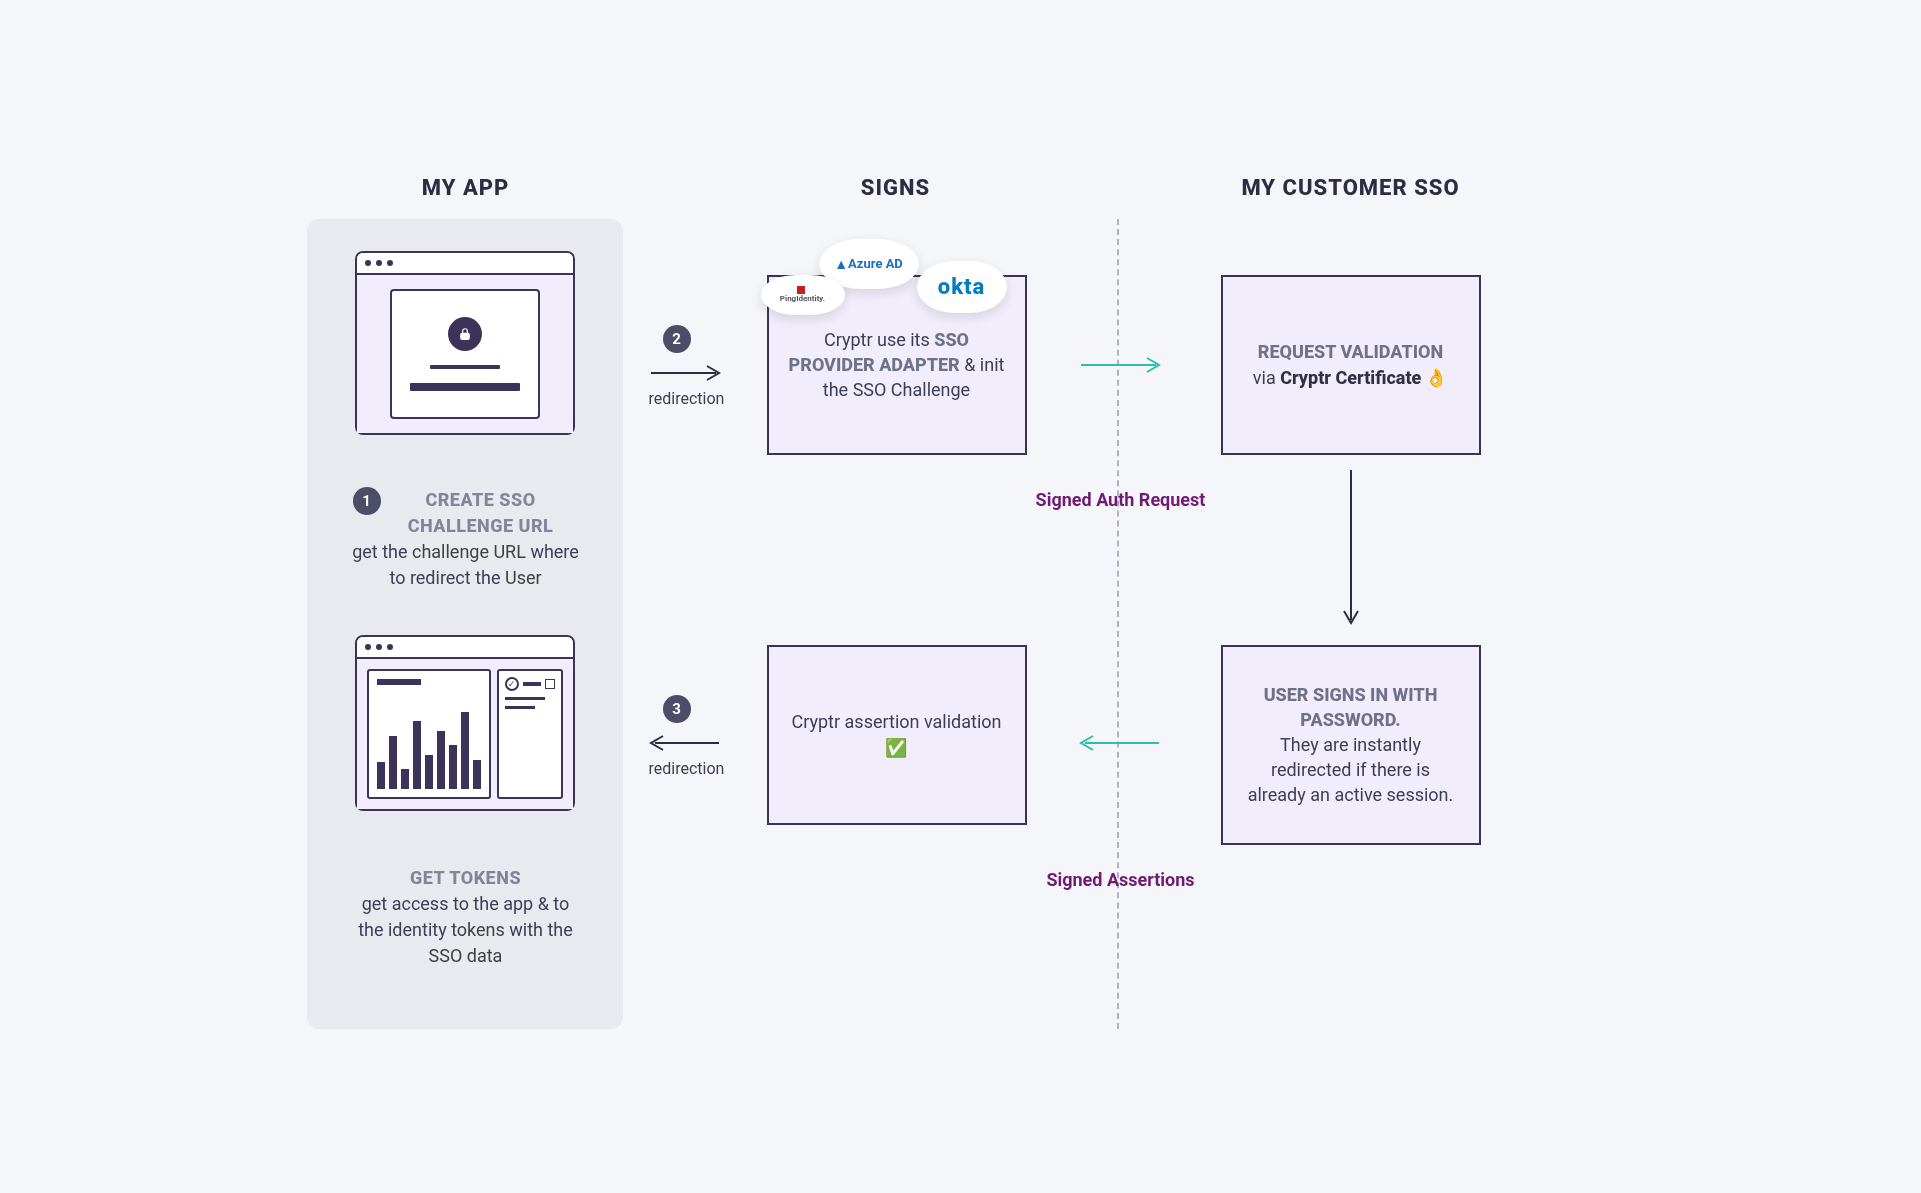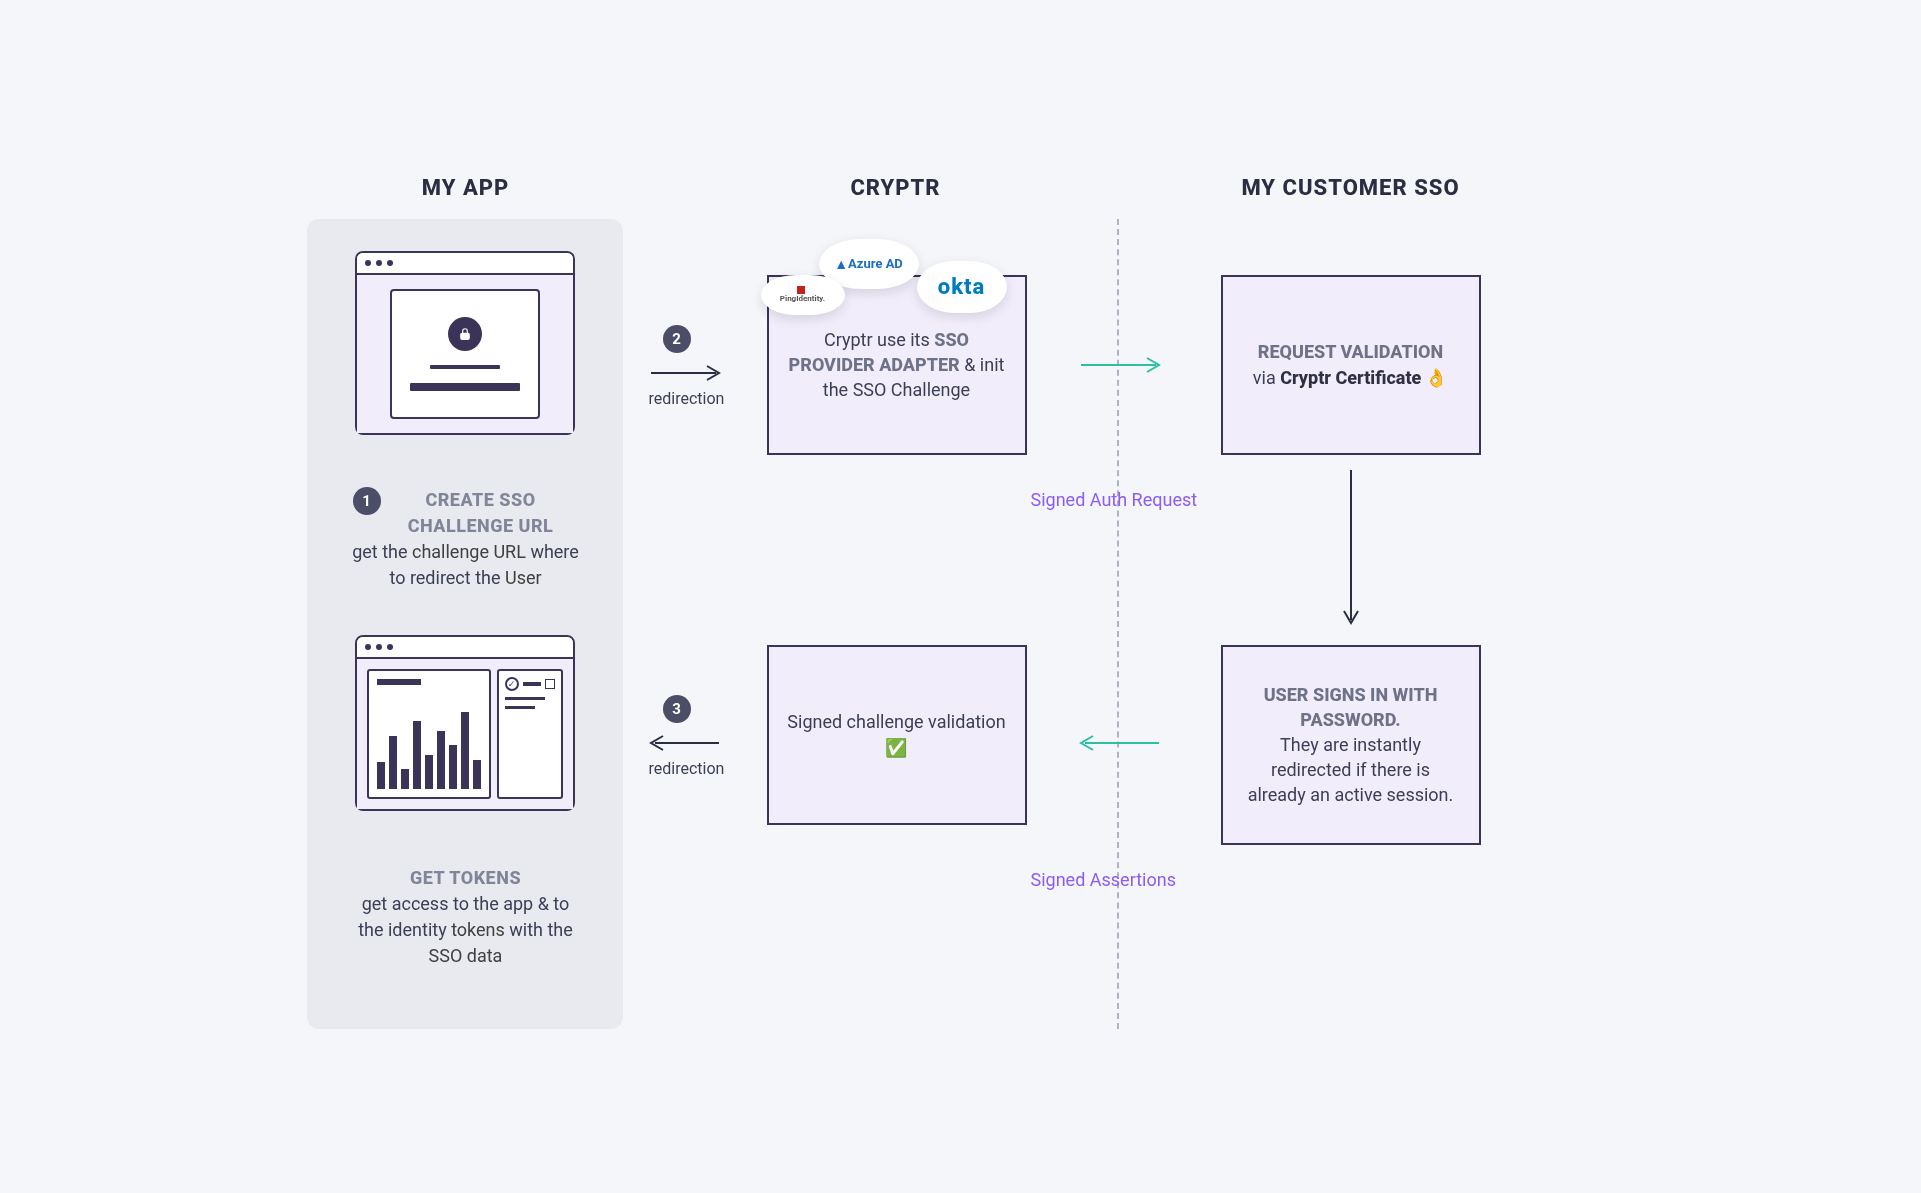--- a/index.html
+++ b/index.html
@@ -137,21 +137,21 @@
     font-size:15px;
   }
 
   .arrow-label {
     position:absolute;
     text-align:center;
     font-size:16px;
     color:#3b3f55;
   }
 
-  .teal-label { position:absolute; color:#8b5cf6; font-size:18px; text-align:left; font-weight:400; }
+  .teal-label { position:absolute; color:#701a75; font-size:18px; text-align:center; font-weight:700; }
 
   .divider {
     position:absolute;
     left: 916px;
     top: 44px;
     height: 810px;
     border-left: 2px dashed #aeb2c3;
   }
 
   .provider-badge {
@@ -168,21 +168,21 @@
   .badge-okta  { left:716px; top:86px; width:90px; height:52px; color:#007dc1; font-size:22px; font-weight:800; letter-spacing:1px; }
 
   svg.arrow { position:absolute; overflow:visible; }
 </style>
 </head>
 <body>
 
 <div class="canvas">
 
   <div class="col-header myapp-header">MY APP</div>
-  <div class="col-header cryptr-header">CRYPTR</div>
+  <div class="col-header cryptr-header">SIGNS</div>
   <div class="col-header sso-header">MY CUSTOMER SSO</div>
 
   <div class="myapp-panel"></div>
 
   <div class="divider"></div>
 
   <div class="browser-window" style="left:154px; top:76px;">
     <div class="browser-bar">
         <span class="dot"></span>
         <span class="dot"></span>
@@ -256,21 +256,21 @@
     <span style="font-size:14px;">▲ </span>
       <span>Azure AD</span>
   </div>
   <div class="provider-badge badge-ping">
     <span class="sq"></span>
       <span>PingIdentity.</span>
   </div>
   <div class="provider-badge badge-okta">okta</div>
 
   <div class="box" style="left:566px; top:470px;">
-    <div>Signed challenge validation ✅</div>
+    <div>Cryptr assertion validation ✅</div>
   </div>
 
   <div class="box" style="left:1020px; top:100px;">
     <div>
       <strong>REQUEST VALIDATION</strong><br>
       <span>via </span><strong style="color:#2e3144;">Cryptr Certificate</strong><span> 👌</span>
     </div>
   </div>
 
   <div class="box" style="left:1020px; top:470px; height:200px;">

